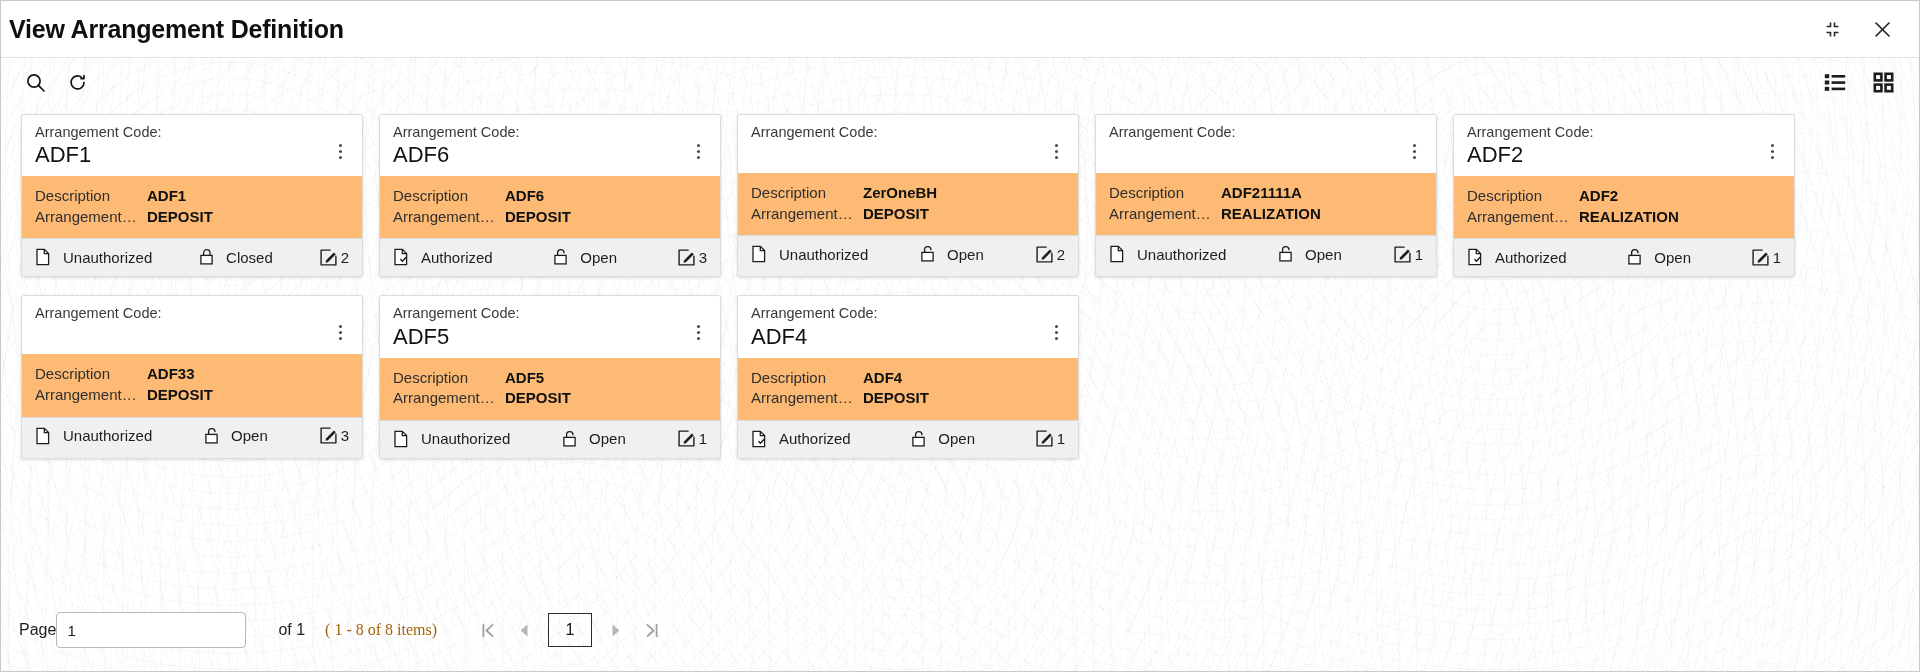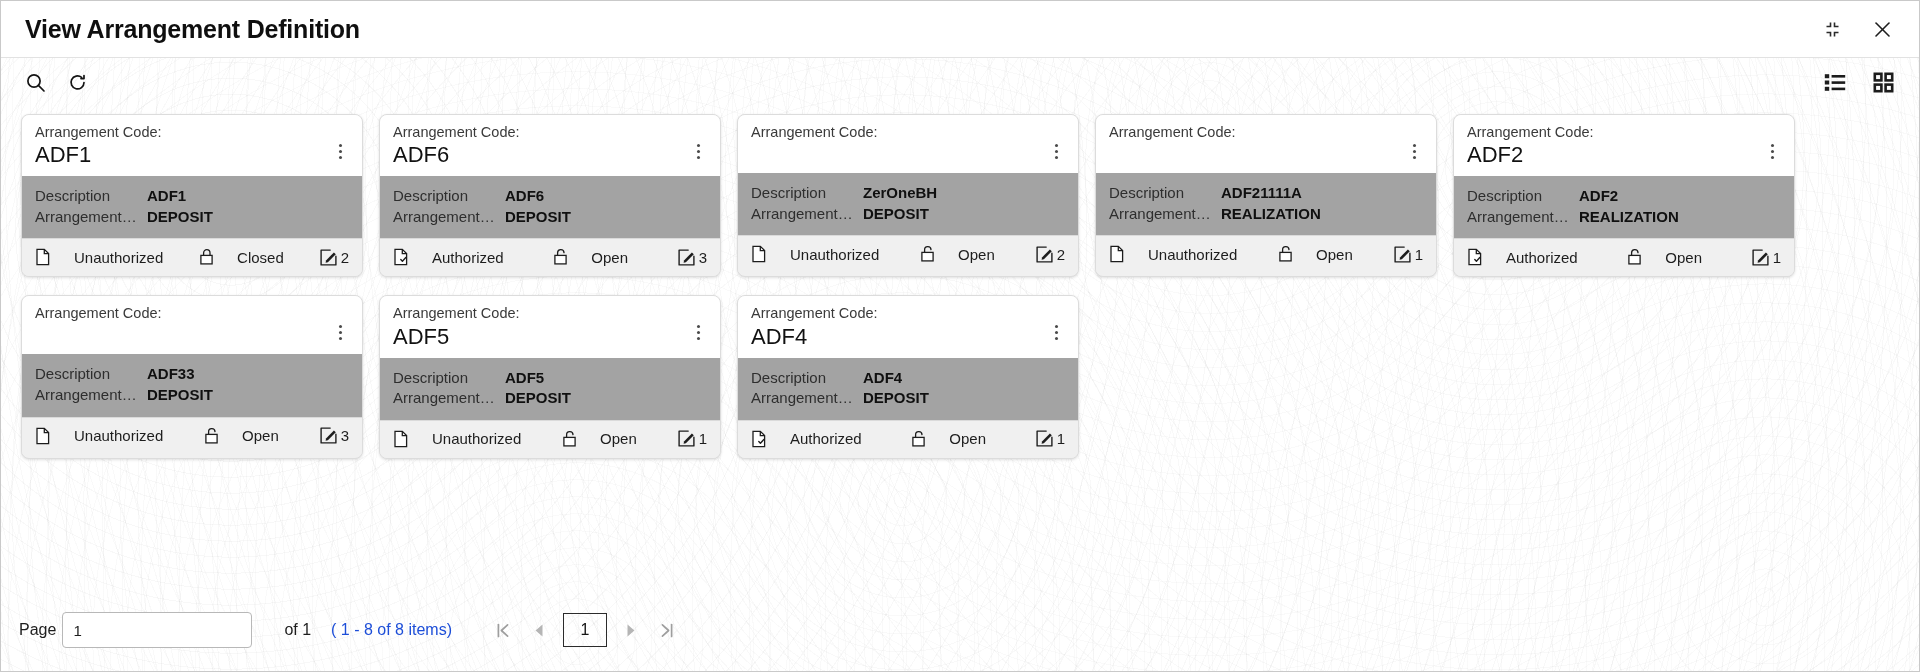--- a/index.html
+++ b/index.html
@@ -15,21 +15,21 @@
     background:#fdfdfd;
     display:flex;flex-direction:column;
     overflow:hidden;
   }
   
   .titlebar{
     height:56px;min-height:56px;
     background:#ffffff;
     border-bottom:1px solid #e2e2e2;
     display:flex;align-items:center;
-    padding:0 22px 0 24px;
+    padding:0 22px 0 8px;
     position:relative;z-index:5;
   }
   .title{
     font-size:25px;font-weight:bold;letter-spacing:-0.2px;
     color:#0f0f0f;
   }
   .tb-actions{margin-left:auto;display:flex;align-items:center;gap:20px;}
   .tb-btn{
     width:30px;height:30px;display:flex;align-items:center;justify-content:center;
     cursor:pointer;
@@ -67,21 +67,21 @@
     flex:1;
     padding:8px 20px 0 20px;
     display:flex;flex-wrap:wrap;
     align-content:flex-start;
     gap:18px 16px;
   }
   .card{
     width:340px;
     background:#f0f0f0;
     border:1px solid #dcdcdc;
-    border-radius:8px;
+    border-radius:3px;
     box-shadow:0 1px 3px rgba(0,0,0,0.13);
     display:flex;flex-direction:column;
     overflow:hidden;
   }
   .card-head{
     background:#ffffff;
     padding:8px 12px 8px 13px;
     display:flex;align-items:flex-start;
     min-height:48px;
     box-sizing:border-box;
@@ -95,58 +95,58 @@
     font-size:22px;color:#111111;line-height:1.18;margin-top:1px;
     white-space:nowrap;overflow:hidden;text-overflow:ellipsis;
   }
   .kebab{
     width:20px;height:28px;margin-top:14px;
     display:flex;flex-direction:column;align-items:center;justify-content:center;gap:3px;
     cursor:pointer;flex-shrink:0;
   }
   .kebab i{display:block;width:3px;height:3px;border-radius:50%;background:#4a4a4a;}
   .card-body{
-    background:#a3a3a3;
+    background:#fdba74;
     padding:10px 13px 11px 13px;
     border-bottom:1px solid #dadada;
   }
   .row{display:flex;align-items:baseline;font-size:15px;line-height:1.38;}
   .row .k{
     width:112px;flex-shrink:0;color:#2e2e2e;
     white-space:nowrap;overflow:hidden;text-overflow:ellipsis;
   }
   .row .v{font-weight:bold;color:#101010;white-space:nowrap;overflow:hidden;text-overflow:ellipsis;}
   .card-foot{
     background:#f0f0f0;
     padding:9px 13px 10px 13px;
     display:flex;align-items:center;
     font-size:15px;color:#1d1d1d;
   }
-  .foot-item{display:flex;align-items:center;gap:23px;white-space:nowrap;}
+  .foot-item{display:flex;align-items:center;gap:12px;white-space:nowrap;}
   .foot-auth{flex:0 0 auto;}
   .foot-state{margin-left:auto;justify-content:space-between;}
   .foot-count{margin-left:auto;display:flex;align-items:center;gap:4px;}
   
   .pager{
     height:82px;min-height:82px;
     display:flex;align-items:center;
     padding:0 20px 0 18px;
   }
-  .pg-label{font-size:16px;color:#1d1d1d;margin-right:6px;}
+  .pg-label{font-size:16px;color:#1d1d1d;margin-right:0;}
   .pg-input{
     width:190px;height:36px;
     border:1px solid #b8b8b8;border-radius:4px;
     background:#ffffff;
     font-family:"Liberation Sans",sans-serif;
     font-size:15px;color:#1d1d1d;
     padding:0 10px;box-sizing:border-box;
     outline:none;
   }
   .pg-of{font-size:16px;color:#1d1d1d;margin-left:32px;}
-  .pg-items{font-size:16px;color:#1d4ed8;margin-left:20px;}
+  .pg-items{font-size:16px;color:#a16207;margin-left:20px;font-family:Liberation Serif, serif;}
   .pg-nav{display:flex;align-items:center;gap:2px;margin-left:34px;}
   .pg-btn{
     width:34px;height:34px;display:flex;align-items:center;justify-content:center;
     cursor:pointer;color:#9e9e9e;font-size:17px;
     user-select:none;
   }
   .pg-page{
     min-width:28px;height:32px;padding:0 7px;
     border:1px solid #2b2b2b;
     display:flex;align-items:center;justify-content:center;

